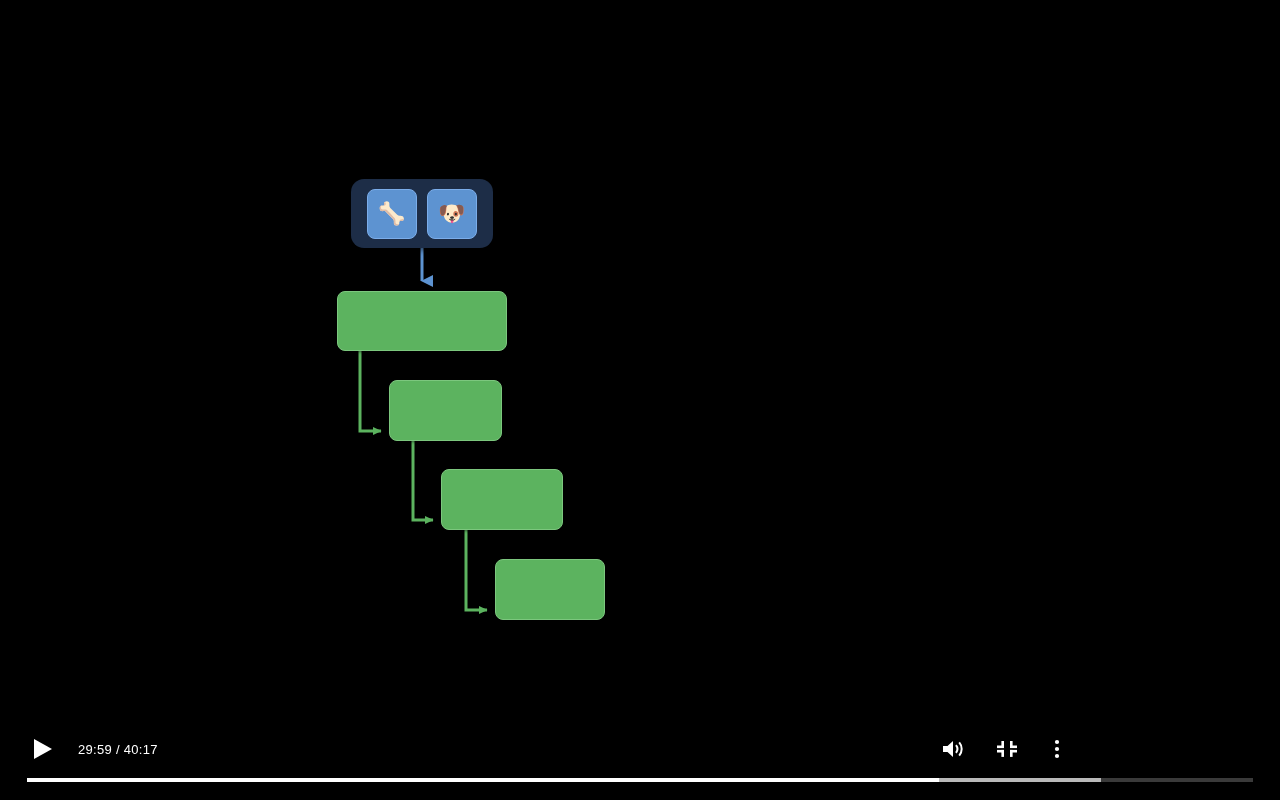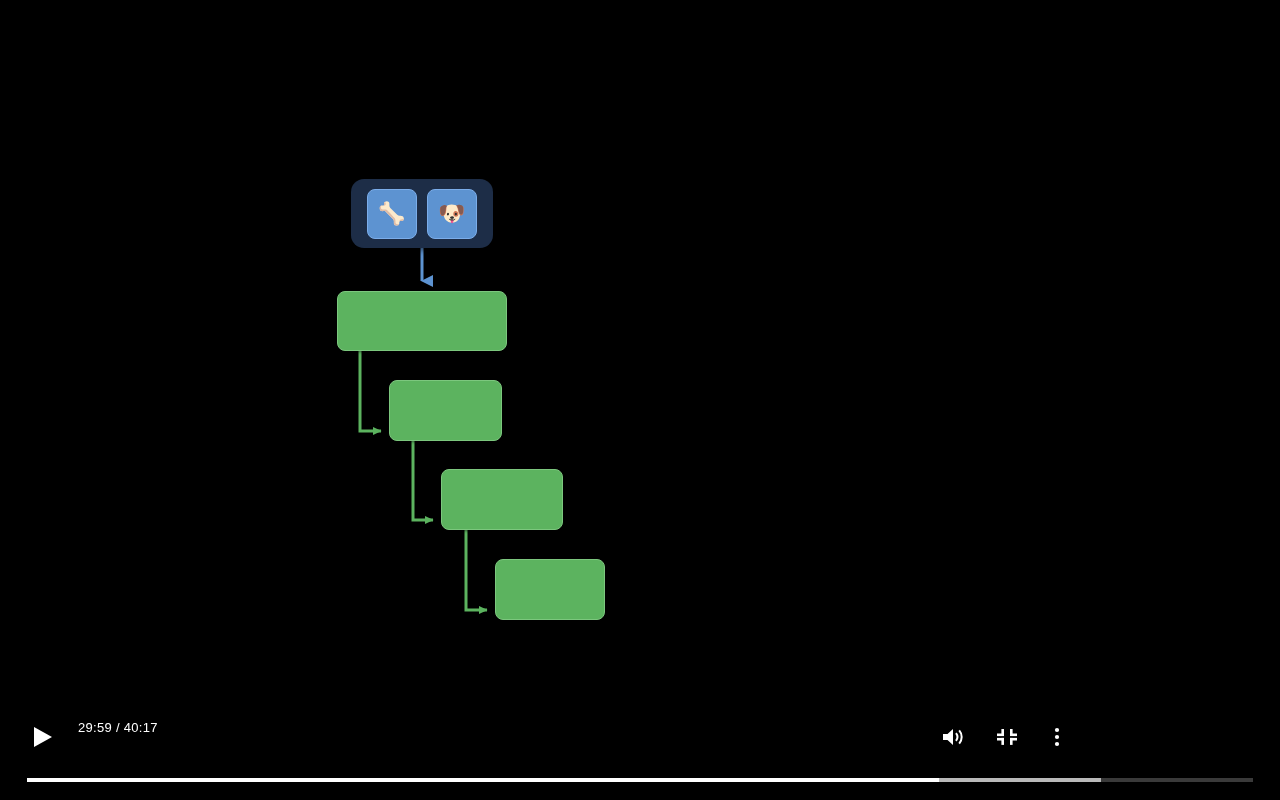--- a/index.html
+++ b/index.html
@@ -88,20 +88,21 @@
     background: #000000;
   }
 
   #controls-row {
     position: absolute;
     left: 0;
     top: 0;
     width: 1088px;
     height: 58px;
     display: flex;
+    align-items: center;
     padding: 0 18px;
     box-sizing: border-box;
   }
 
   .ctrl {
     display: flex;
     align-items: center;
     justify-content: center;
     cursor: pointer;
     color: #ffffff;

